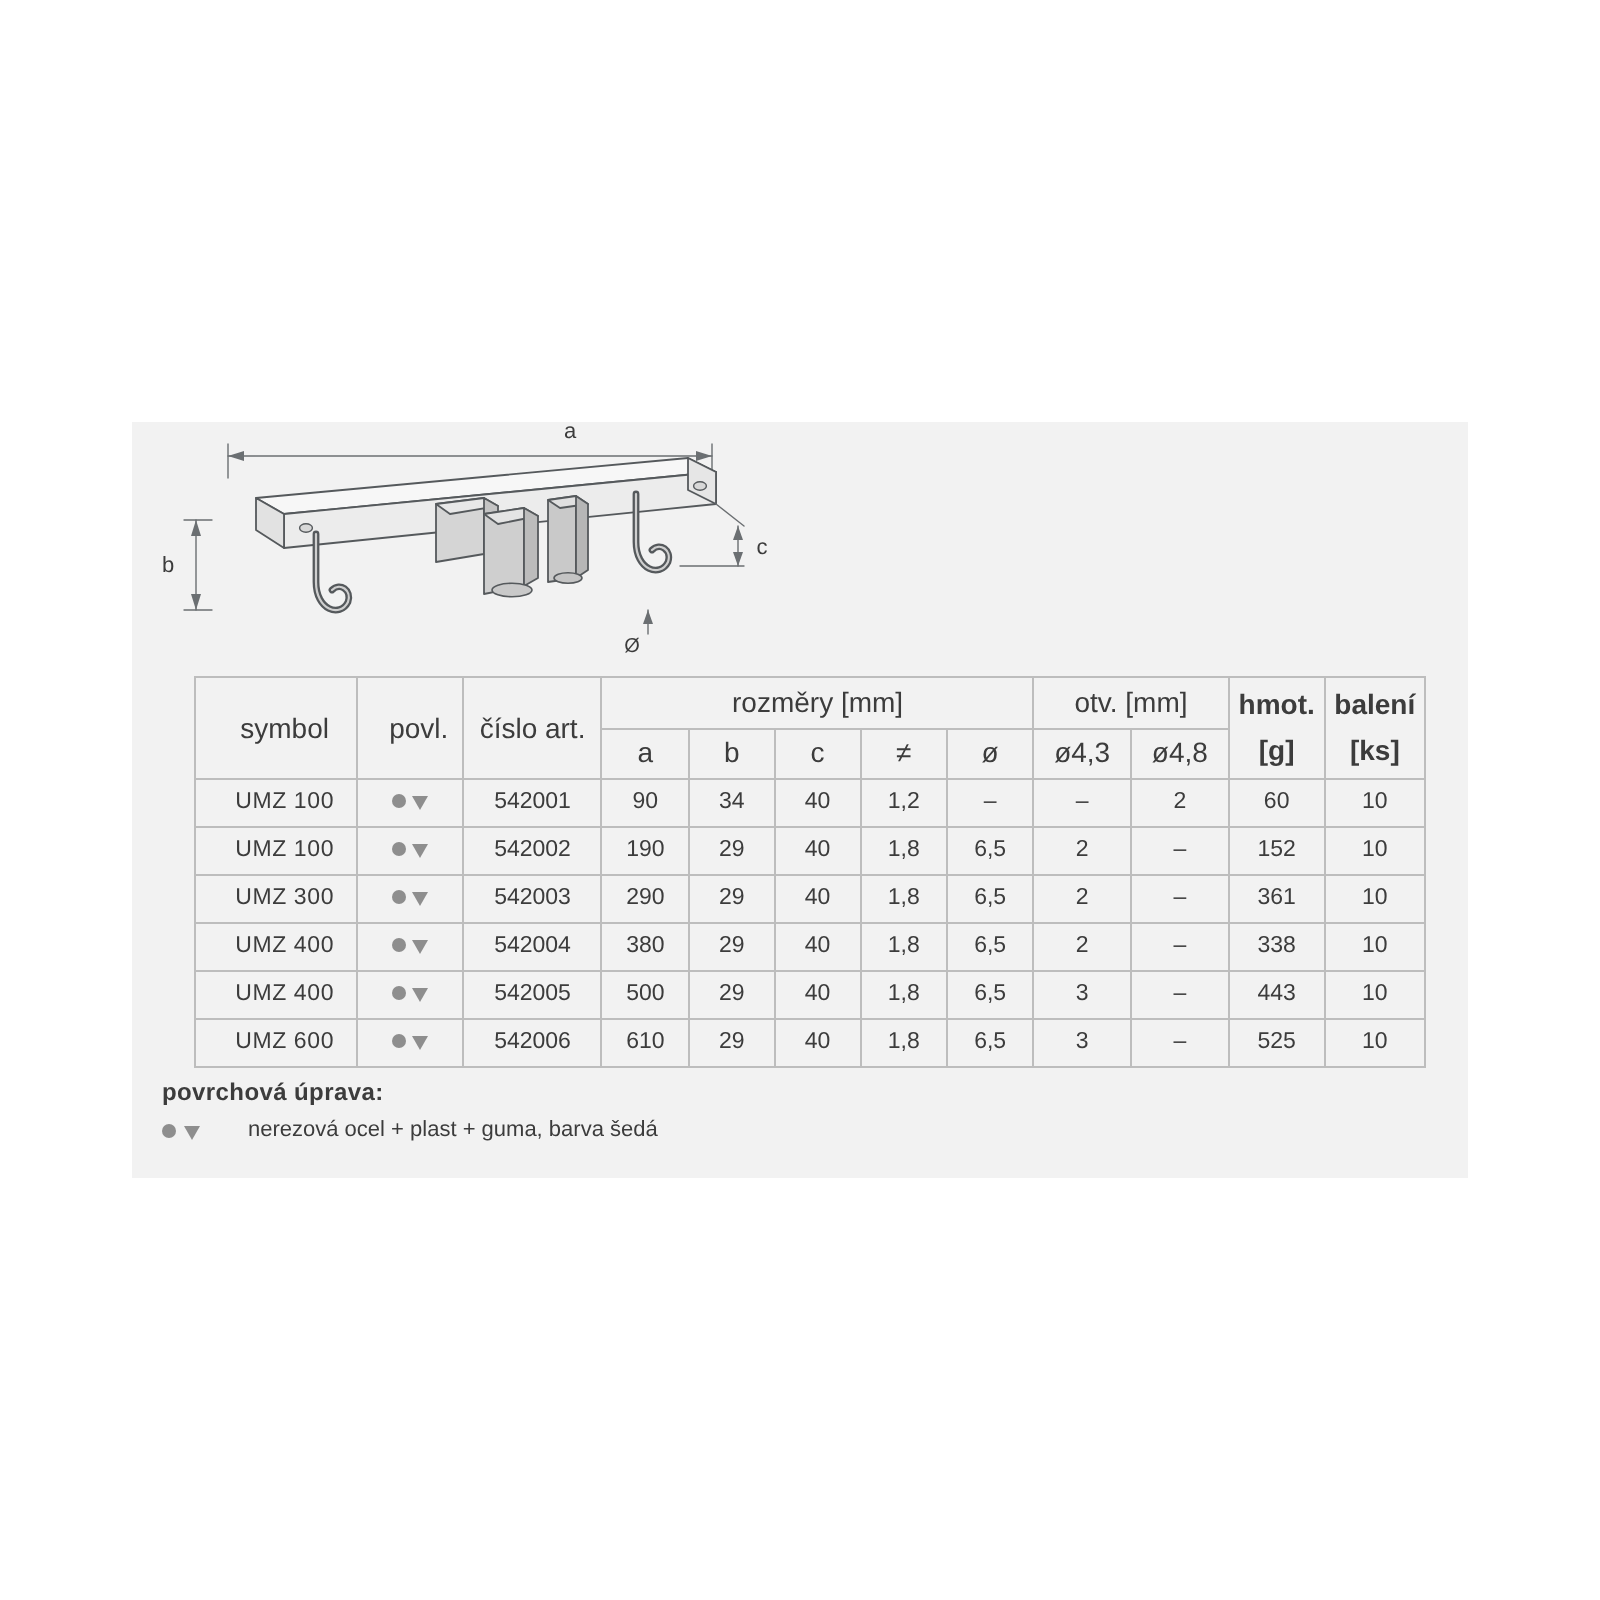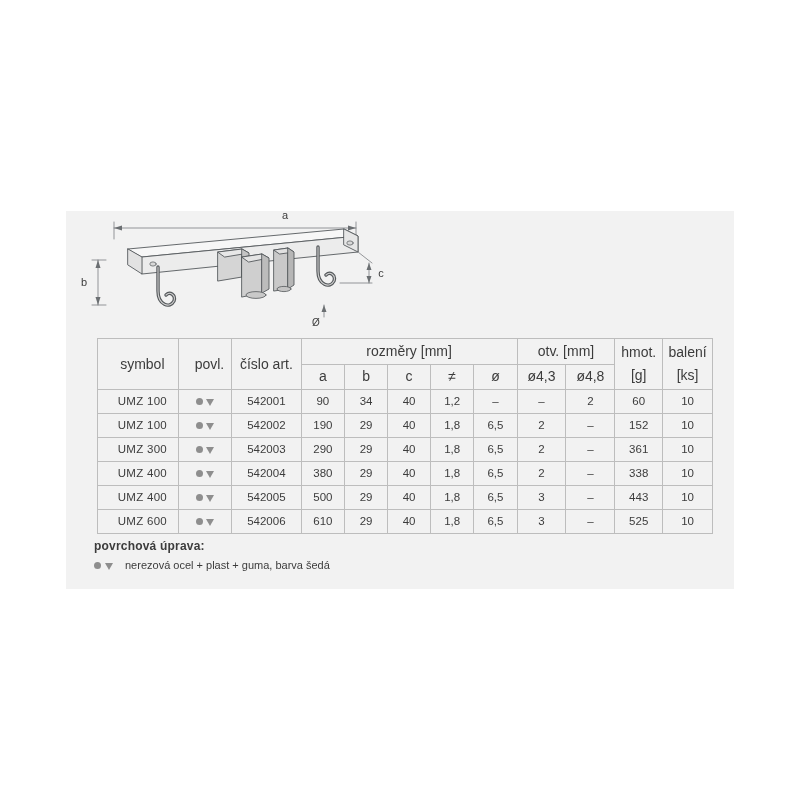--- a/index.html
+++ b/index.html
@@ -73,21 +73,21 @@
   }
   .cell-symbol {
     text-align: left;
     padding-left: 9px !important;
     letter-spacing: .3px;
   }
   .two-line {
     line-height: 13px;
     padding: 2px 0 !important;
   }
-  .two-line span { display: block; }
+  .two-line span { display: block; font-weight: bold; }
 
   
   .povl {
     display: inline-flex;
     align-items: center;
     justify-content: center;
     gap: 3px;
   }
   .dot {
     width: 7px; height: 7px;
@@ -101,38 +101,38 @@
     border-right: 4px solid transparent;
     border-top: 7px solid #8e8e8e;
     display: inline-block;
     position: relative;
     top: 1px;
   }
 
   
   #note {
     position: absolute;
-    left: 94px;
+    left: 81px;
     top: 539px;
     width: 500px;
     color: #3c3c3c;
   }
   #note .title {
     font-size: 12px;
     font-weight: bold;
     letter-spacing: .2px;
     margin-bottom: 6px;
   }
   #note .line {
     font-size: 11px;
     display: flex;
     align-items: center;
     gap: 4px;
   }
-  #note .line .txt { margin-left: 8px; }
+  #note .line .txt { margin-left: 20px; }
 
   svg text {
     font-family: "Liberation Sans", sans-serif;
     fill: #3c3c3c;
   }
 </style>
 </head>
 <body>
 
 <div id="page">

